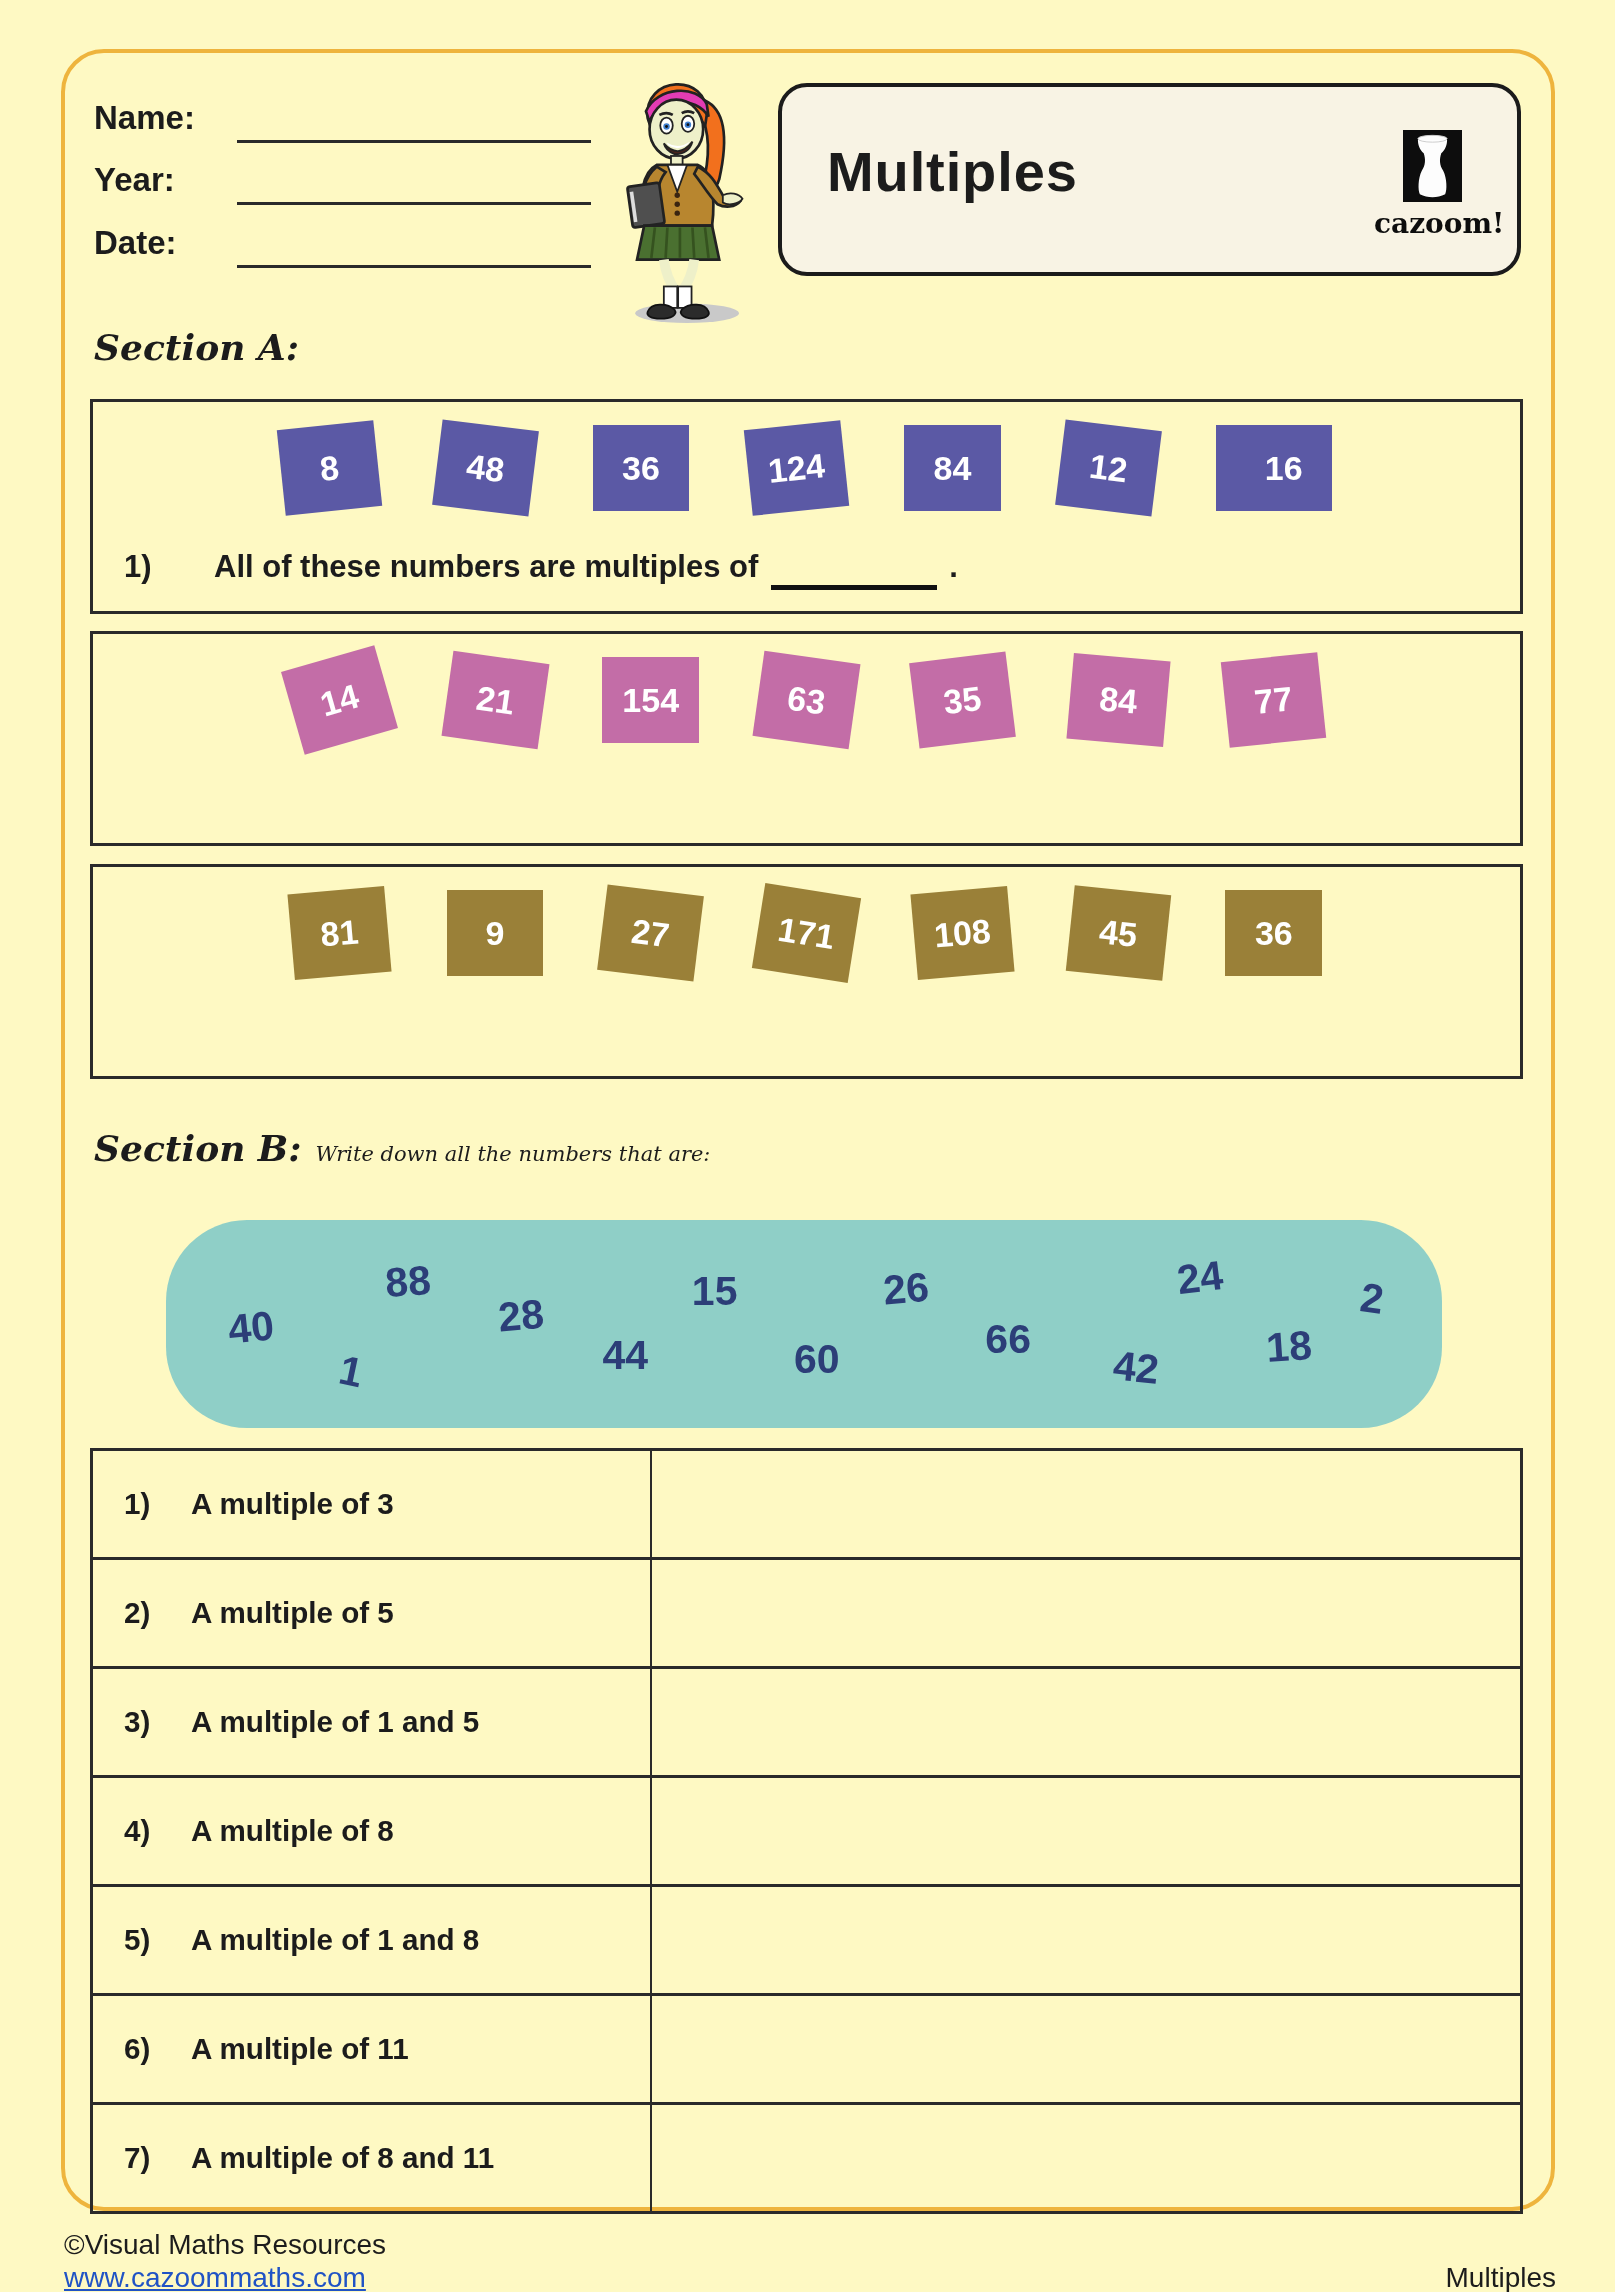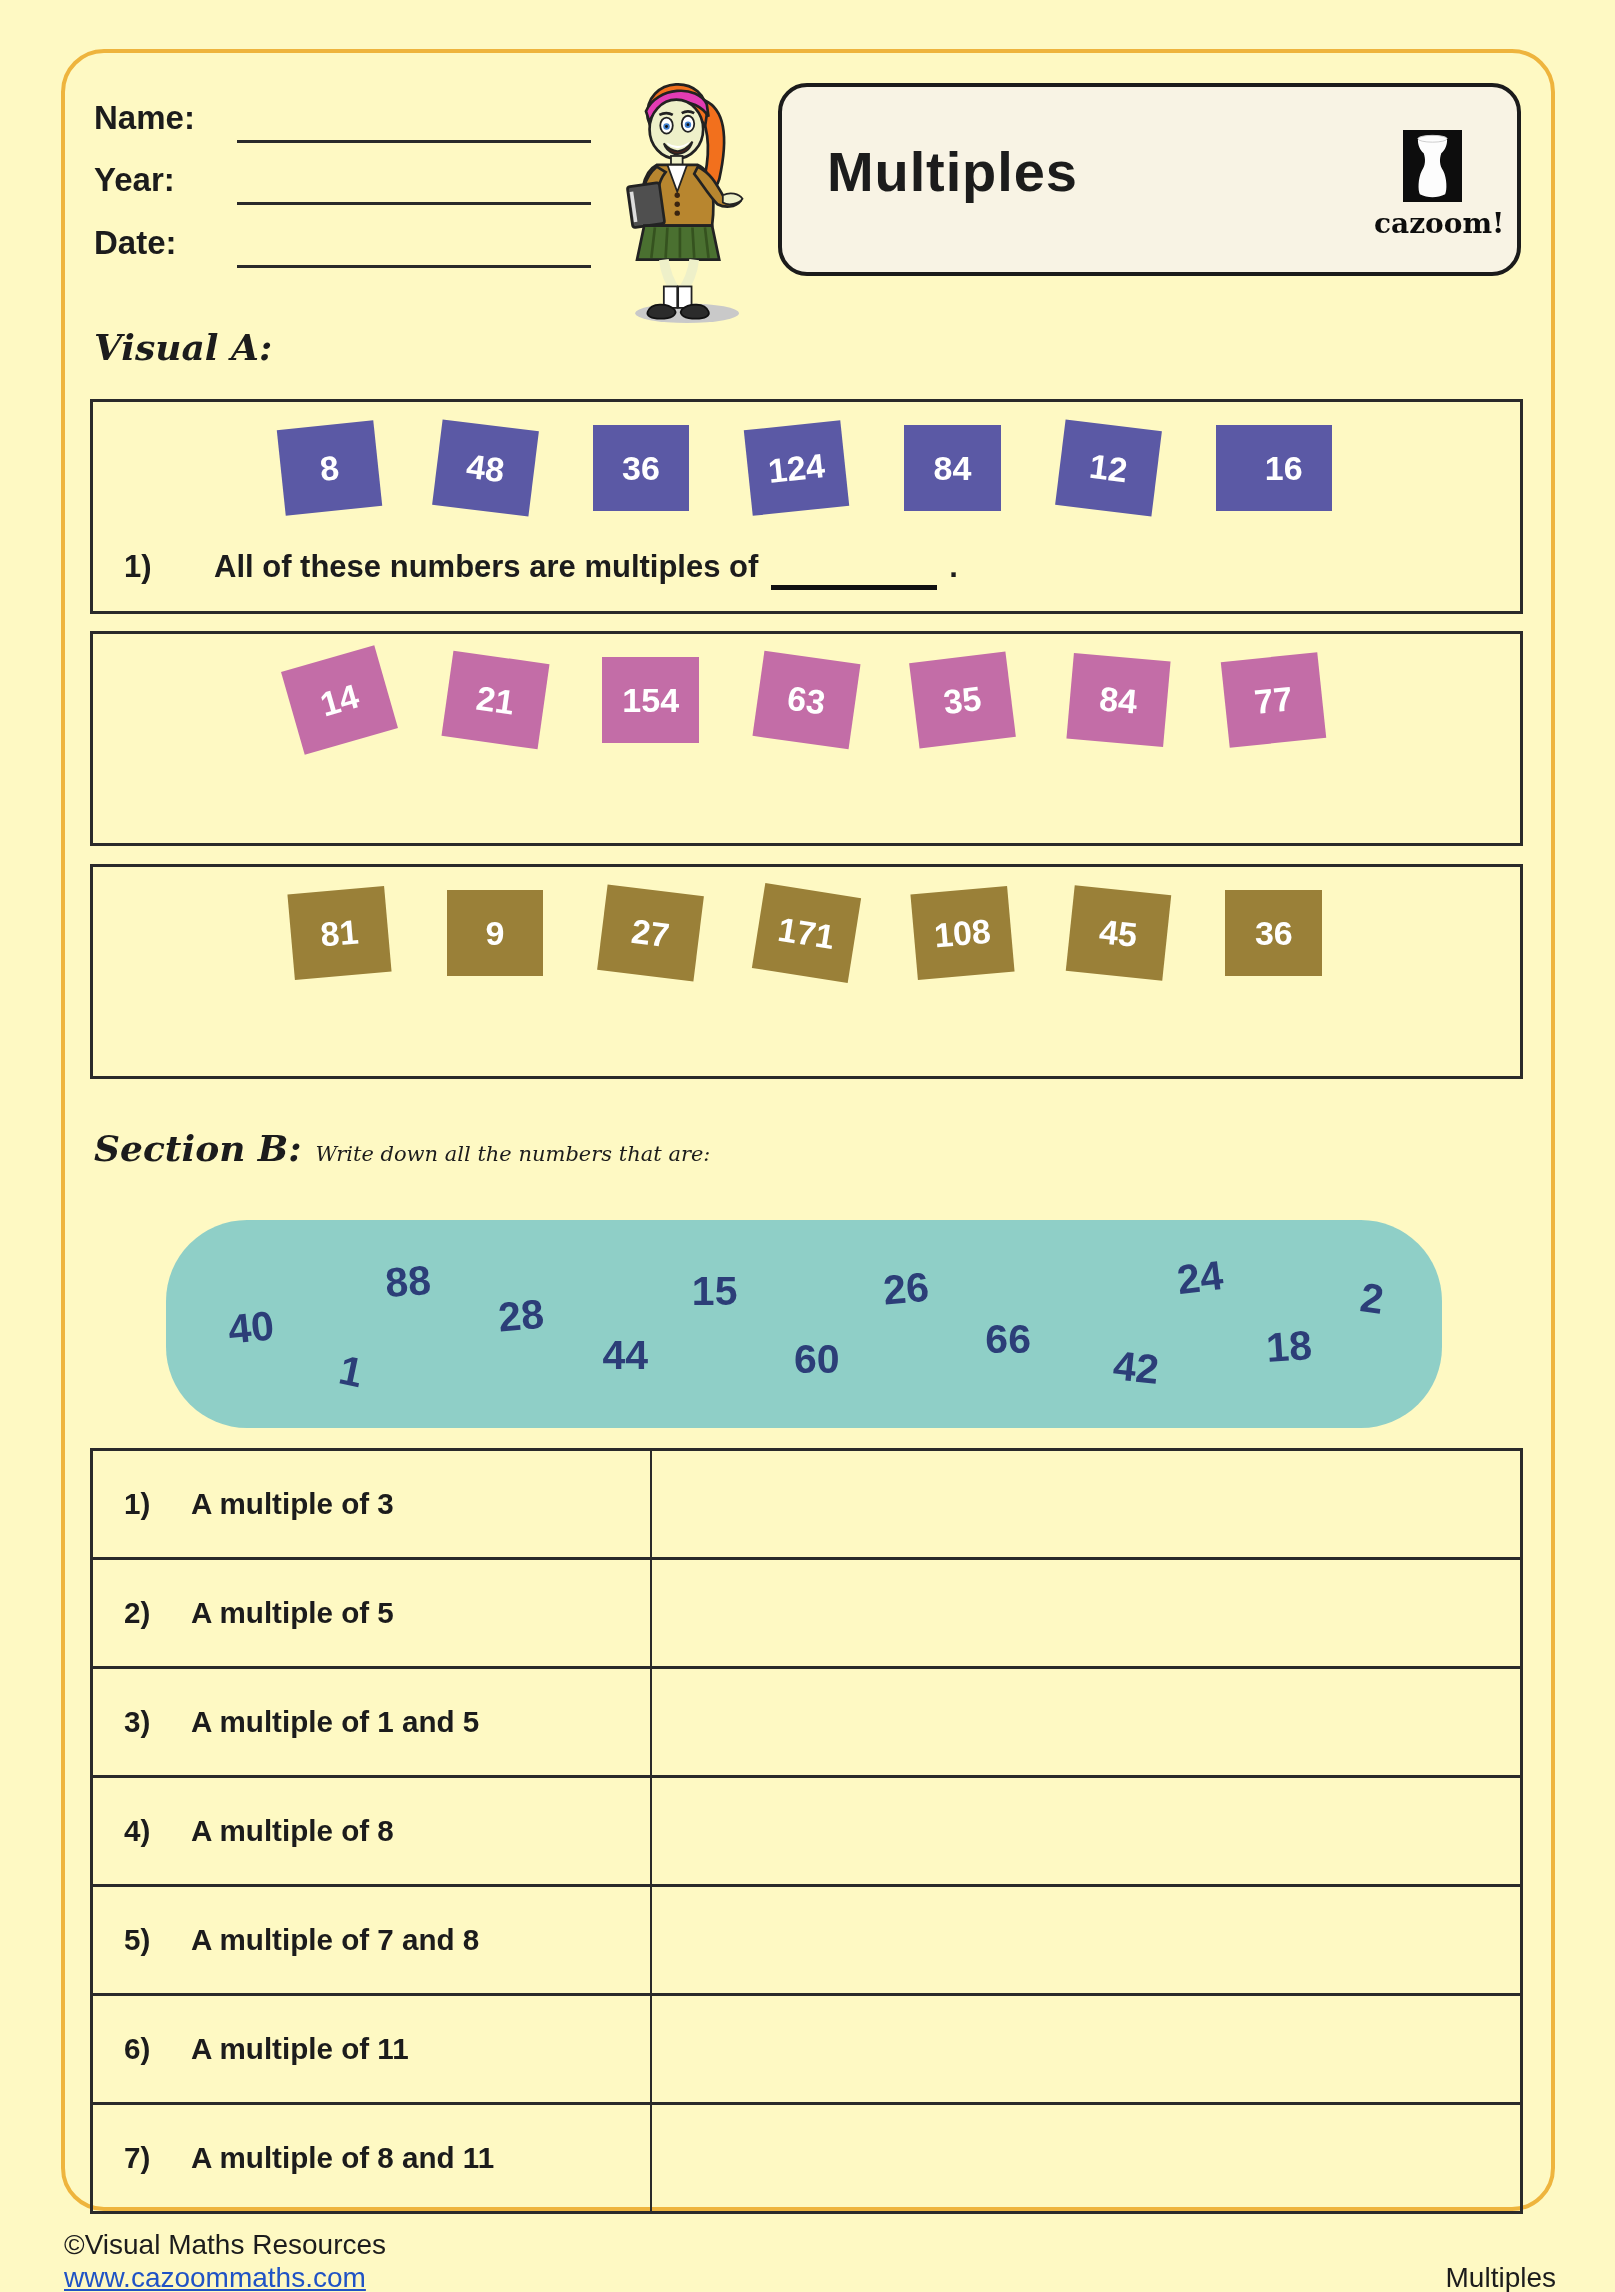--- a/index.html
+++ b/index.html
@@ -100,21 +100,21 @@
         <svg viewBox="0 0 60 74" width="59" height="72">
           <rect x="0" y="0" width="60" height="74" fill="#0d0d0d"></rect>
           <path d="M15 10 C15 5 45 5 45 10 C45 16 43 20 39 24 C37 30 37 36 41 42 C45 50 45 62 43 66 C35 70 25 70 17 66 C15 62 15 50 19 42 C23 36 23 30 21 24 C17 20 15 16 15 10 Z" fill="#fdfdfd"></path>
           <ellipse cx="30" cy="9" rx="15" ry="3.5" fill="#fdfdfd" stroke="#cccccc"></ellipse>
         </svg>
       </span>
       <div class="logo-text">cazoom!</div>
     </div>
   </div>
 
-  <div class="sec-head" style="left:94px;top:326px">Visual A:</div>
+  <div class="sec-head" style="left:94px;top:326px">Section A:</div>
 
   <div class="qbox" style="top:399px">
     <div class="card-row">
         <span class="card" style="background: rgb(91, 89, 165); transform: rotate(-6deg);">8</span>
         <span class="card" style="background: rgb(91, 89, 165); transform: rotate(7deg);">48</span>
         <span class="card" style="background: rgb(91, 89, 165); transform: rotate(0deg);">36</span>
         <span class="card" style="background: rgb(91, 89, 165); transform: rotate(-6deg);">124</span>
         <span class="card" style="background: rgb(91, 89, 165); transform: rotate(0deg);">84</span>
         <span class="card" style="background: rgb(91, 89, 165); transform: rotate(7deg);">12</span>
         <span class="card" style="background: rgb(91, 89, 165); transform: rotate(0deg); padding-left: 25px;">16</span>
@@ -193,21 +193,21 @@
       <div class="brow">
         <div class="bcell-left">
           <span class="qnum">4)</span>
           <span>A multiple of 8</span>
         </div>
         <div class="bcell-right"></div>
       </div>
       <div class="brow">
         <div class="bcell-left">
           <span class="qnum">5)</span>
-          <span>A multiple of 7 and 8</span>
+          <span>A multiple of 1 and 8</span>
         </div>
         <div class="bcell-right"></div>
       </div>
       <div class="brow">
         <div class="bcell-left">
           <span class="qnum">6)</span>
           <span>A multiple of 11</span>
         </div>
         <div class="bcell-right"></div>
       </div>

